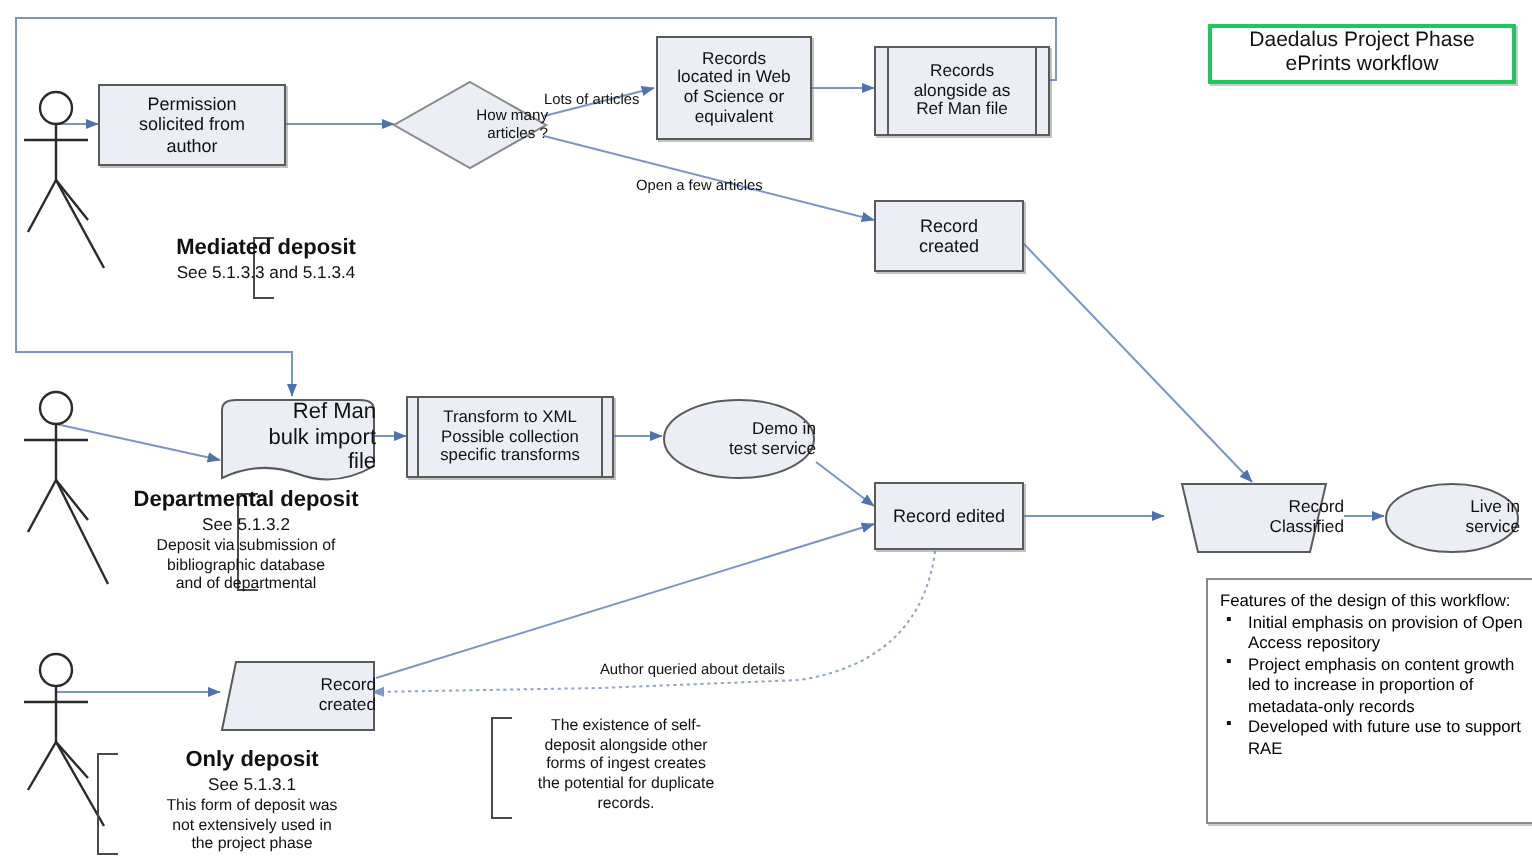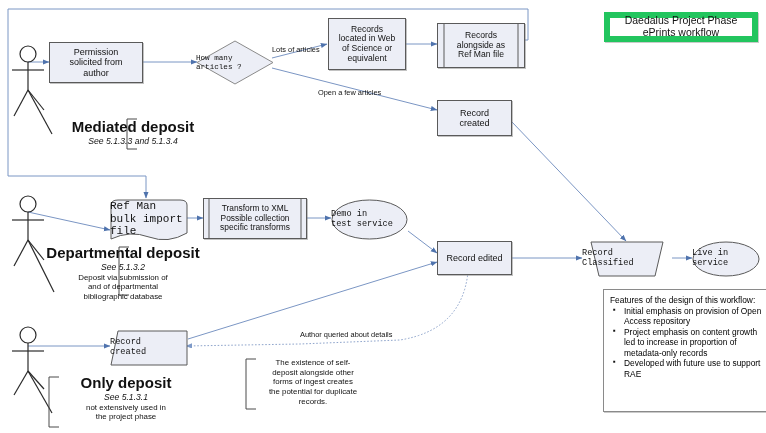--- a/index.html
+++ b/index.html
@@ -28,21 +28,21 @@
     color:#111111;
     line-height:1.12;
   }
   .boxnode{
     background:#eceef6;
     border:1px solid #5a5a5a;
     box-shadow:1px 1px 0 rgba(120,120,120,.45);
   }
   .title-box{
     background:#ffffff;
-    border:6px solid #22c55e;
+    border:2px solid #22c55e;
     box-shadow:1px 1px 0 rgba(150,150,150,.5);
     font-size:10.5px;
     color:#111;
   }
   .features-box{
     background:#ffffff;
     border:1px solid #8a8a8a;
     box-shadow:1px 1px 0 rgba(150,150,150,.5);
     display:block;
     text-align:left;
@@ -65,30 +65,29 @@
     color:#111;
     white-space:nowrap;
   }
   .note{
     position:absolute;
     text-align:center;
     font-size:8px;
     color:#111;
     line-height:1.22;
   }
-  .note .hd{font-weight:bold;font-size:15px;}
-  .note .sub{font-style:italic;font-size:8.6px;}
+  .note .hd{font-weight:bold;font-size:11px;}
+  .note .sub{font-size:8.6px;}
   .note .body{font-size:7.9px;}
   .shape-svg{position:absolute;overflow:visible;}
   .shape-label{
     position:absolute;
-    display:flex;align-items:flex-start;justify-content:center;
+    display:flex;align-items:flex-end;justify-content:center;
     text-align:center;font-size:9px;color:#111;line-height:1.14;
     pointer-events:none;
-    font-family:Liberation Mono, monospace;
   }
 </style>
 </head>
 <body>
 
 <div id="canvas">
 
   <svg id="wires" viewBox="0 0 766 433">
     <defs>
       <marker id="arr" markerWidth="7" markerHeight="7" refX="6.2" refY="2.6" orient="auto" markerUnits="userSpaceOnUse">
@@ -283,30 +282,31 @@
     <div class="sub">See 5.1.3.3 and 5.1.3.4</div>
   </div>
 
   <svg class="shape-svg" style="left:118px;top:246px;width:12px;height:50px;">
     <path d="M11,1 L1,1 L1,49 L11,49" fill="none" stroke="#4a4a4a" stroke-width="1"></path>
   </svg>
   <div class="note" style="left:36px;top:244px;width:174px;">
     <div class="hd">Departmental deposit</div>
     <div class="sub">See 5.1.3.2</div>
     <div class="body">Deposit via submission of</div>
+    <div class="body">bibliographic database</div>
     <div class="body">and of departmental</div>
-    <div class="body">bibliographic database</div>
   </div>
 
   <svg class="shape-svg" style="left:48px;top:376px;width:12px;height:52px;">
     <path d="M11,1 L1,1 L1,51 L11,51" fill="none" stroke="#4a4a4a" stroke-width="1"></path>
   </svg>
   <div class="note" style="left:40px;top:374px;width:172px;">
     <div class="hd">Only deposit</div>
     <div class="sub">See 5.1.3.1</div>
+    <div class="body">This form of deposit was</div>
     <div class="body">not extensively used in</div>
     <div class="body">the project phase</div>
   </div>
 
   <svg class="shape-svg" style="left:245px;top:358px;width:12px;height:52px;">
     <path d="M11,1 L1,1 L1,51 L11,51" fill="none" stroke="#4a4a4a" stroke-width="1"></path>
   </svg>
   <div class="note" style="left:248px;top:358px;width:130px;text-align:center;">
     <div class="body">The existence of self-</div>
     <div class="body">deposit alongside other</div>

